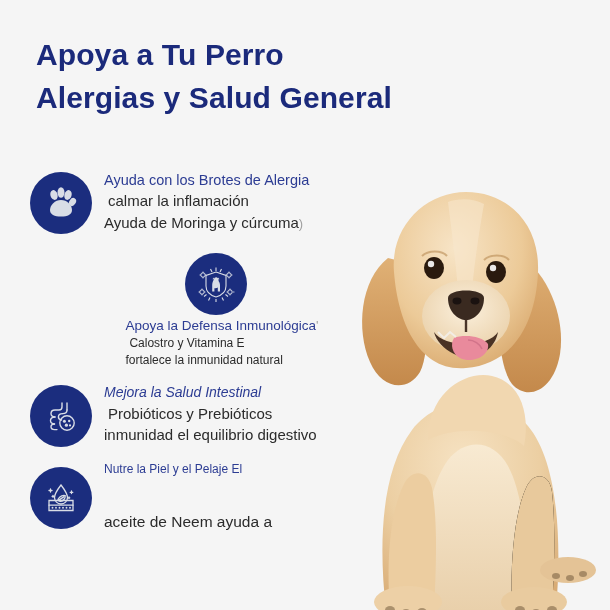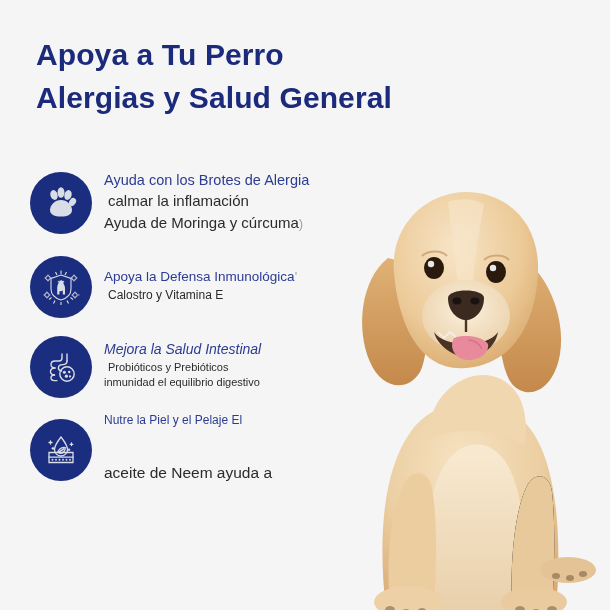--- a/index.html
+++ b/index.html
@@ -101,27 +101,27 @@
     color:#5a5a5a;
     opacity:.55;
     font-size:13px;
   }
   .artifact.faint { opacity:.30; }
 
   
   #feature-0 .feature-title { font-size:14.5px; }
   #feature-0 .feature-desc  { font-size:15px; }
 
-  #feature-1 { margin-bottom:8px; }
+  #feature-1 { margin-bottom:8px;flex-direction:column; }
   #feature-1 .feature-title { font-size:13.5px; }
   #feature-1 .feature-desc  { font-size:12px; }
 
   #feature-2 { margin-bottom:10px; }
   #feature-2 .feature-title { font-size:14px;font-style:italic; }
-  #feature-2 .feature-desc  { font-size:11px; }
+  #feature-2 .feature-desc  { font-size:15px; }
 
   #feature-3 .feature-title { font-size:12px; }
   #feature-3 .feature-desc  { font-size:15.5px;margin-top:33px; }
   #feature-3 .feature-desc.small { font-size:14px; color:#3a3a3a; }
 </style>
 </head>
 <body>
 
 <div id="poster">
 
@@ -288,20 +288,21 @@
             <path d="M17.4 13.6 L18.3 15.4 L16.6 15.2 Z"></path>
             <path d="M22.6 13.6 L21.7 15.4 L23.4 15.2 Z"></path>
           </g>
         </svg>
       </div>
       <div class="feature-text">
         <span class="feature-title">
           <span>Apoya la Defensa Inmunológica</span><span class="artifact">'</span>
         </span>
         <span class="feature-desc indent">Calostro y Vitamina E</span>
+        <span class="feature-desc">fortalece la inmunidad natural</span>
       </div>
     </div>
 
     <div class="feature" id="feature-2">
       <div class="feature-icon-wrap">
         <svg width="36" height="36" viewBox="0 0 36 36">
           <g stroke="#d9dde6" stroke-width="1.4" fill="none" stroke-linecap="round">
 
             <path d="M24 5 L24 12"></path>
             <path d="M19 5 L19 9 C19 11 17.5 12 16 12 L12 12

